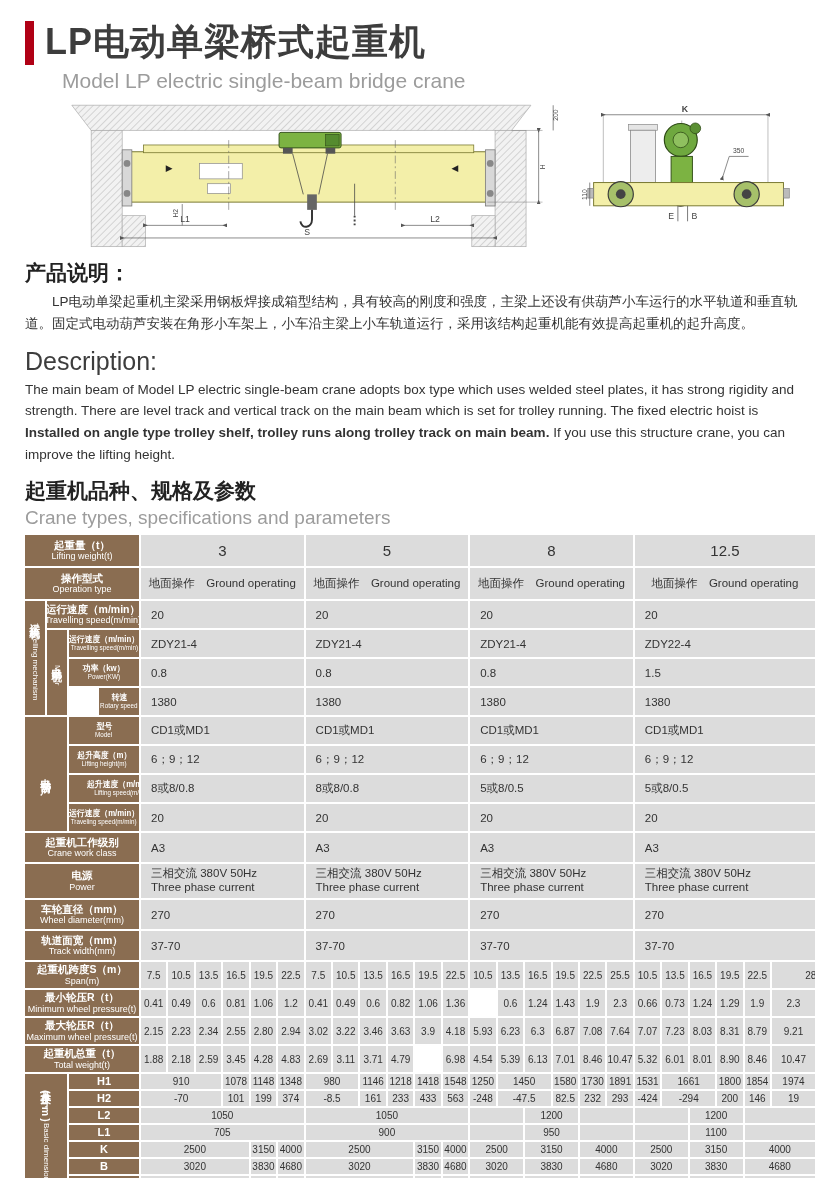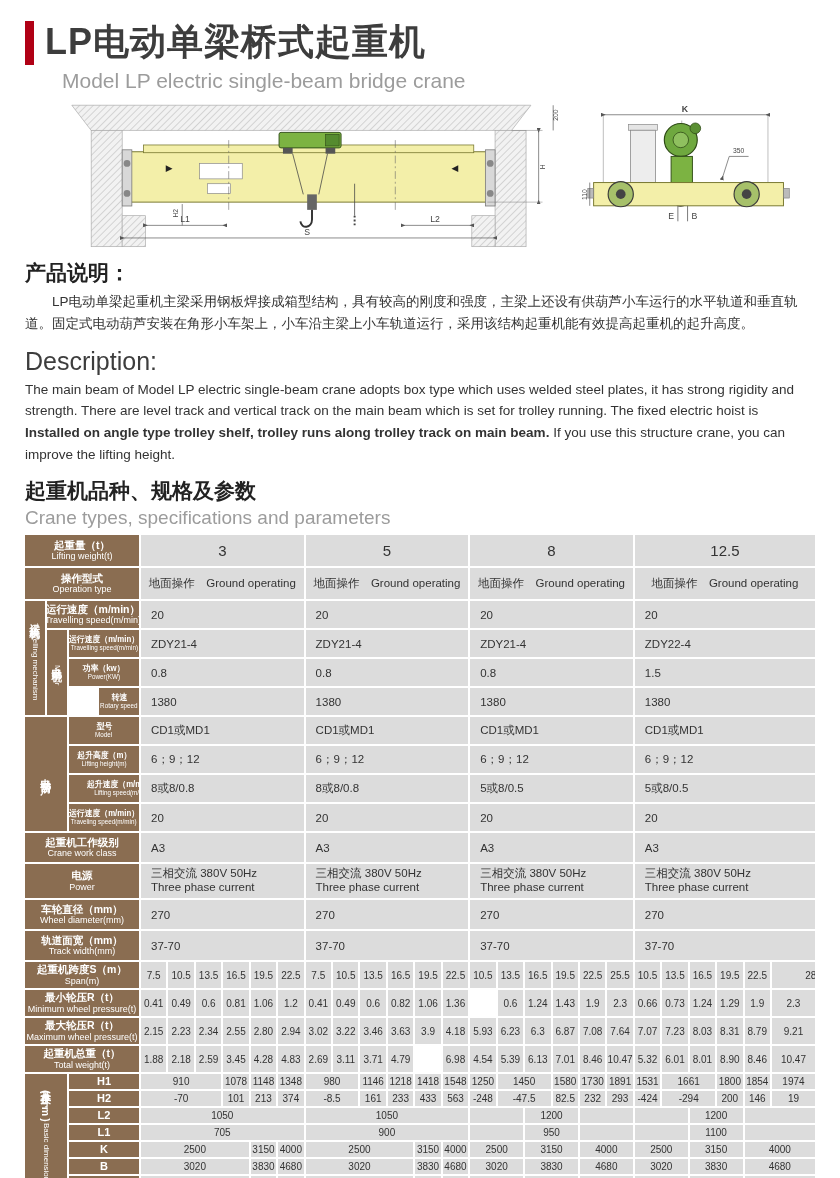--- a/index.html
+++ b/index.html
@@ -442,21 +442,21 @@
       <div class="dcell m-dims" style="grid-area: 19 / 22 / auto / span 1;">1531</div>
       <div class="dcell m-dims" style="grid-area: 19 / 23 / auto / span 2;">1661</div>
       <div class="dcell m-dims" style="grid-area: 19 / 25 / auto / span 1;">1800</div>
       <div class="dcell m-dims" style="grid-area: 19 / 26 / auto / span 1;">1854</div>
       <div class="dcell m-dims" style="grid-area: 19 / 27 / auto / span 1;">1974</div>
       <div class="hcell lab-narrow lab-dim" style="grid-area: 20 / 3 / auto / span 1;">
         <span class="zh">H2</span>
       </div>
       <div class="dcell m-dims" style="grid-area: 20 / 4 / auto / span 3;">-70</div>
       <div class="dcell m-dims" style="grid-area: 20 / 7 / auto / span 1;">101</div>
-      <div class="dcell m-dims" style="grid-area: 20 / 8 / auto / span 1;">213</div>
+      <div class="dcell m-dims" style="grid-area: 20 / 8 / auto / span 1;">199</div>
       <div class="dcell m-dims" style="grid-area: 20 / 9 / auto / span 1;">374</div>
       <div class="dcell m-dims" style="grid-area: 20 / 10 / auto / span 2;">-8.5</div>
       <div class="dcell m-dims" style="grid-area: 20 / 12 / auto / span 1;">161</div>
       <div class="dcell m-dims" style="grid-area: 20 / 13 / auto / span 1;">233</div>
       <div class="dcell m-dims" style="grid-area: 20 / 14 / auto / span 1;">433</div>
       <div class="dcell m-dims" style="grid-area: 20 / 15 / auto / span 1;">563</div>
       <div class="dcell m-dims" style="grid-area: 20 / 16 / auto / span 1;">-248</div>
       <div class="dcell m-dims" style="grid-area: 20 / 17 / auto / span 2;">-47.5</div>
       <div class="dcell m-dims" style="grid-area: 20 / 19 / auto / span 1;">82.5</div>
       <div class="dcell m-dims" style="grid-area: 20 / 20 / auto / span 1;">232</div>

